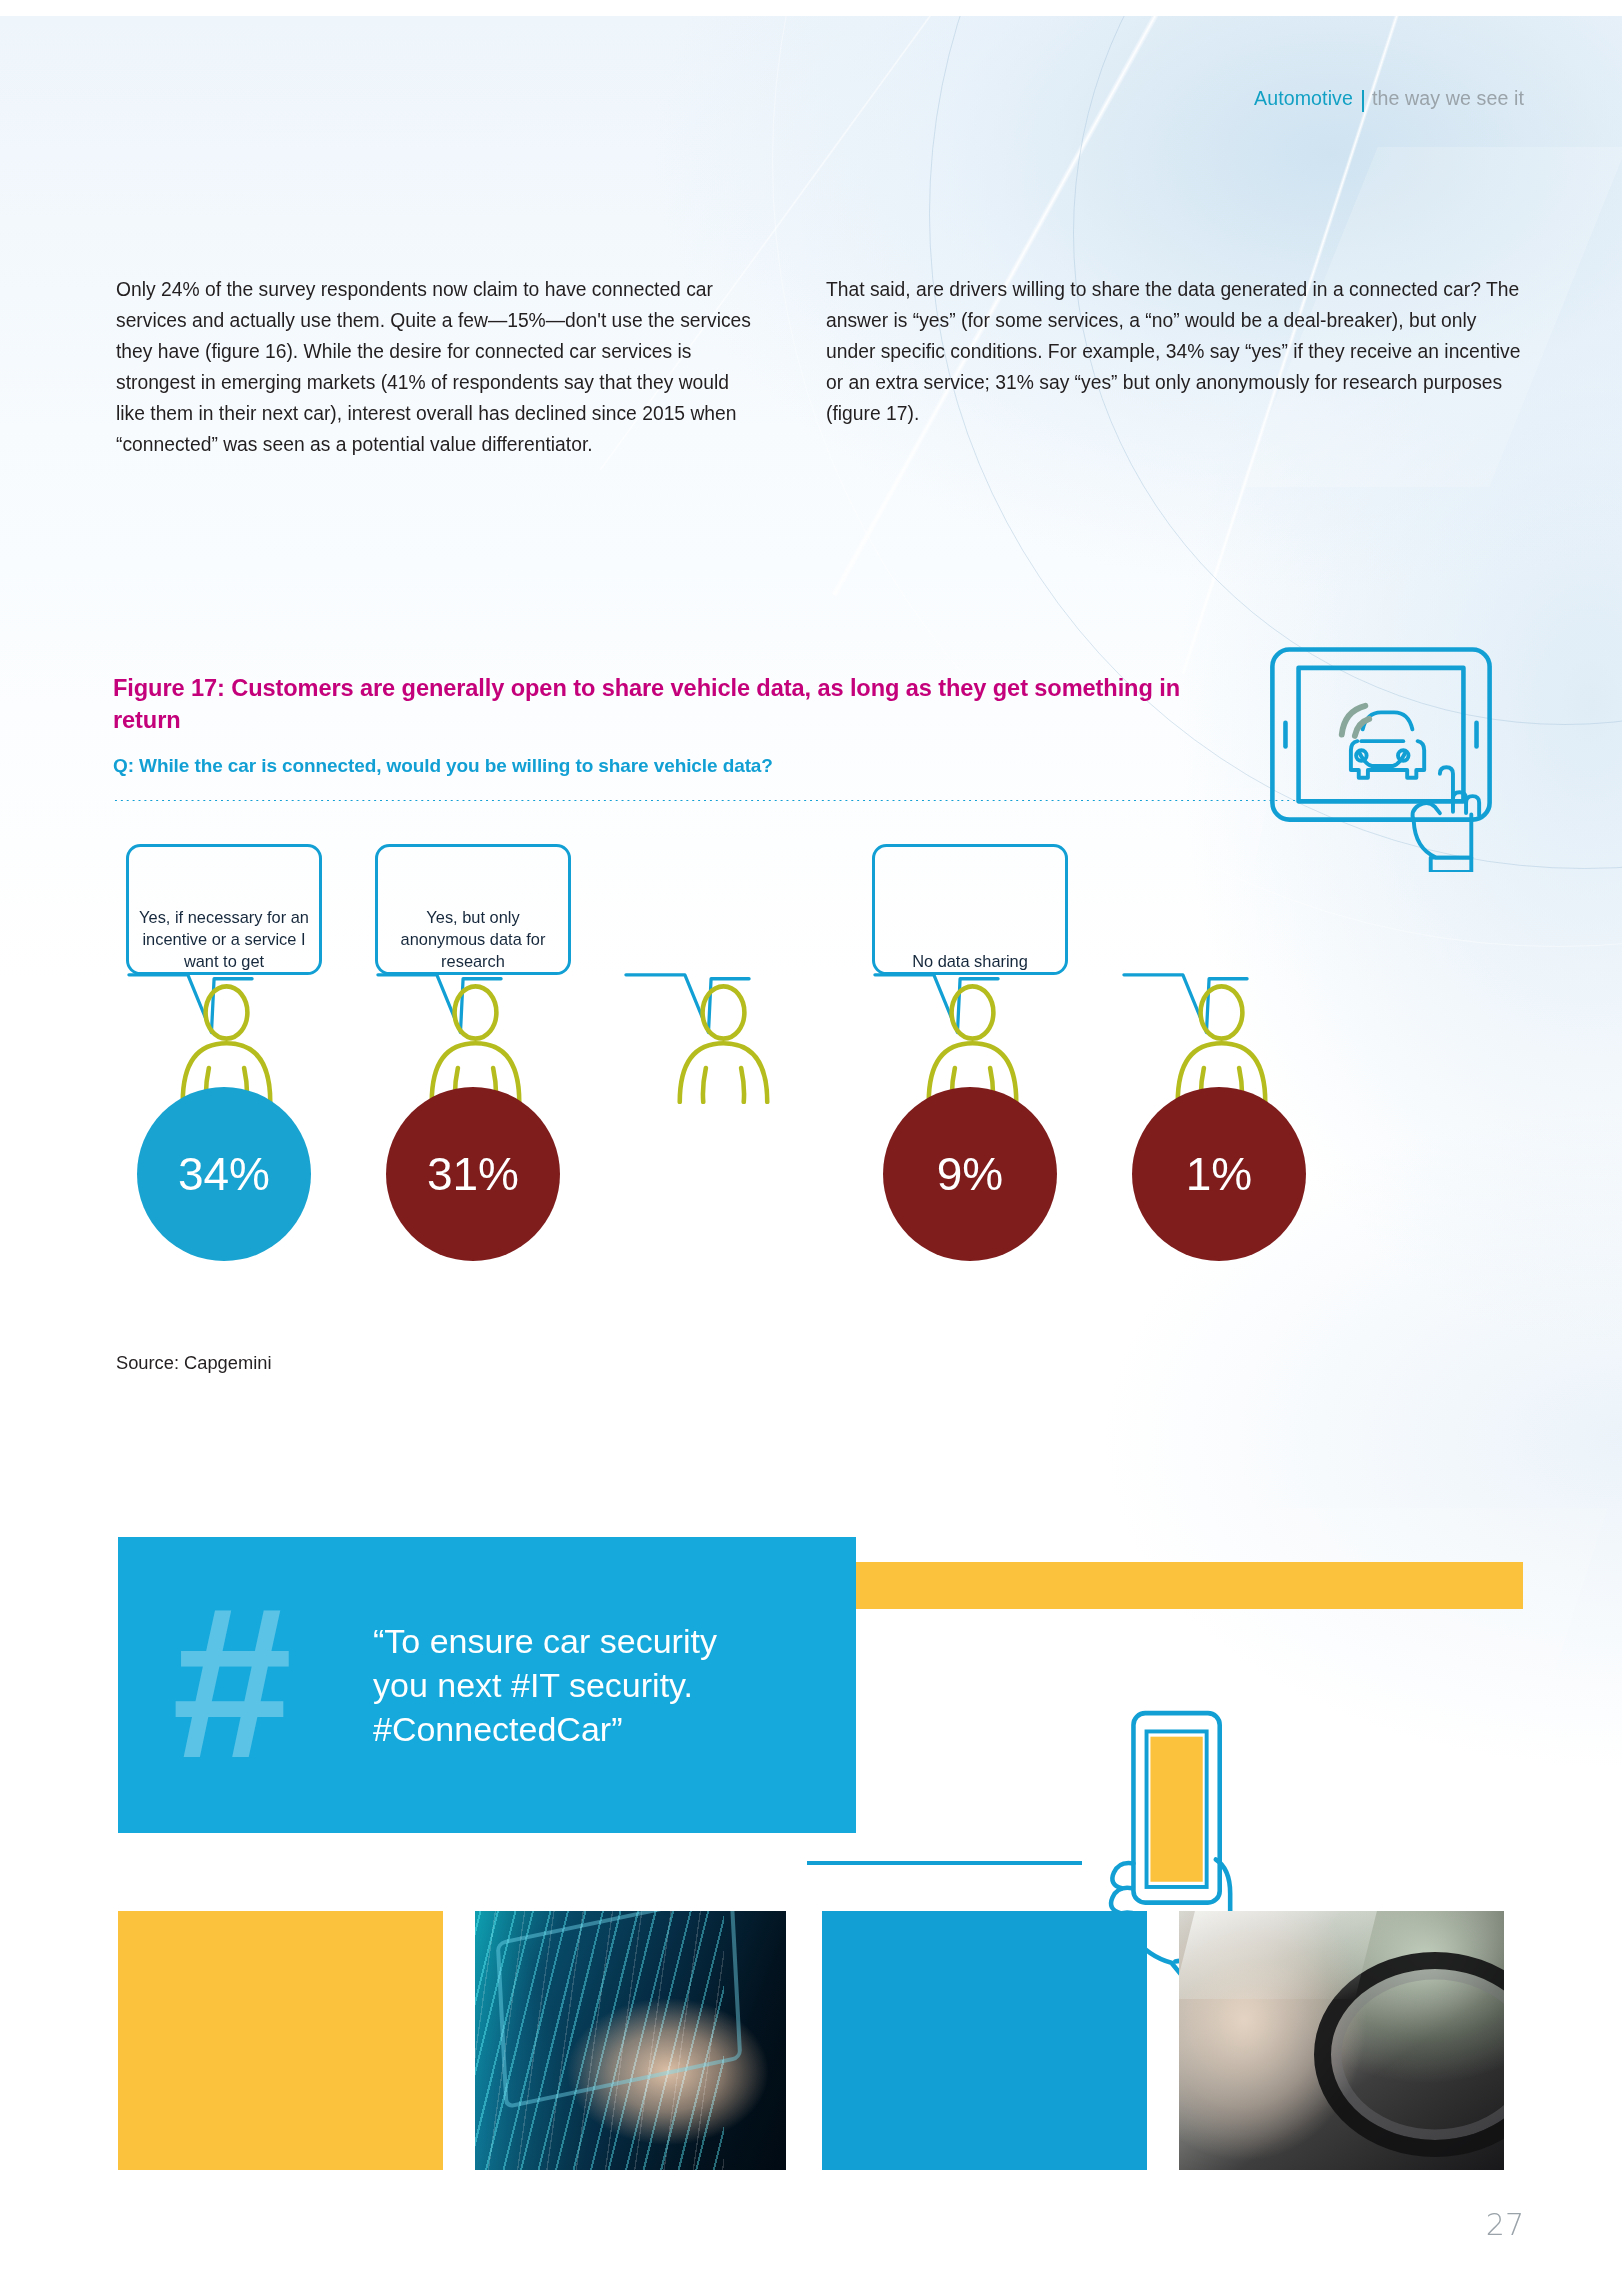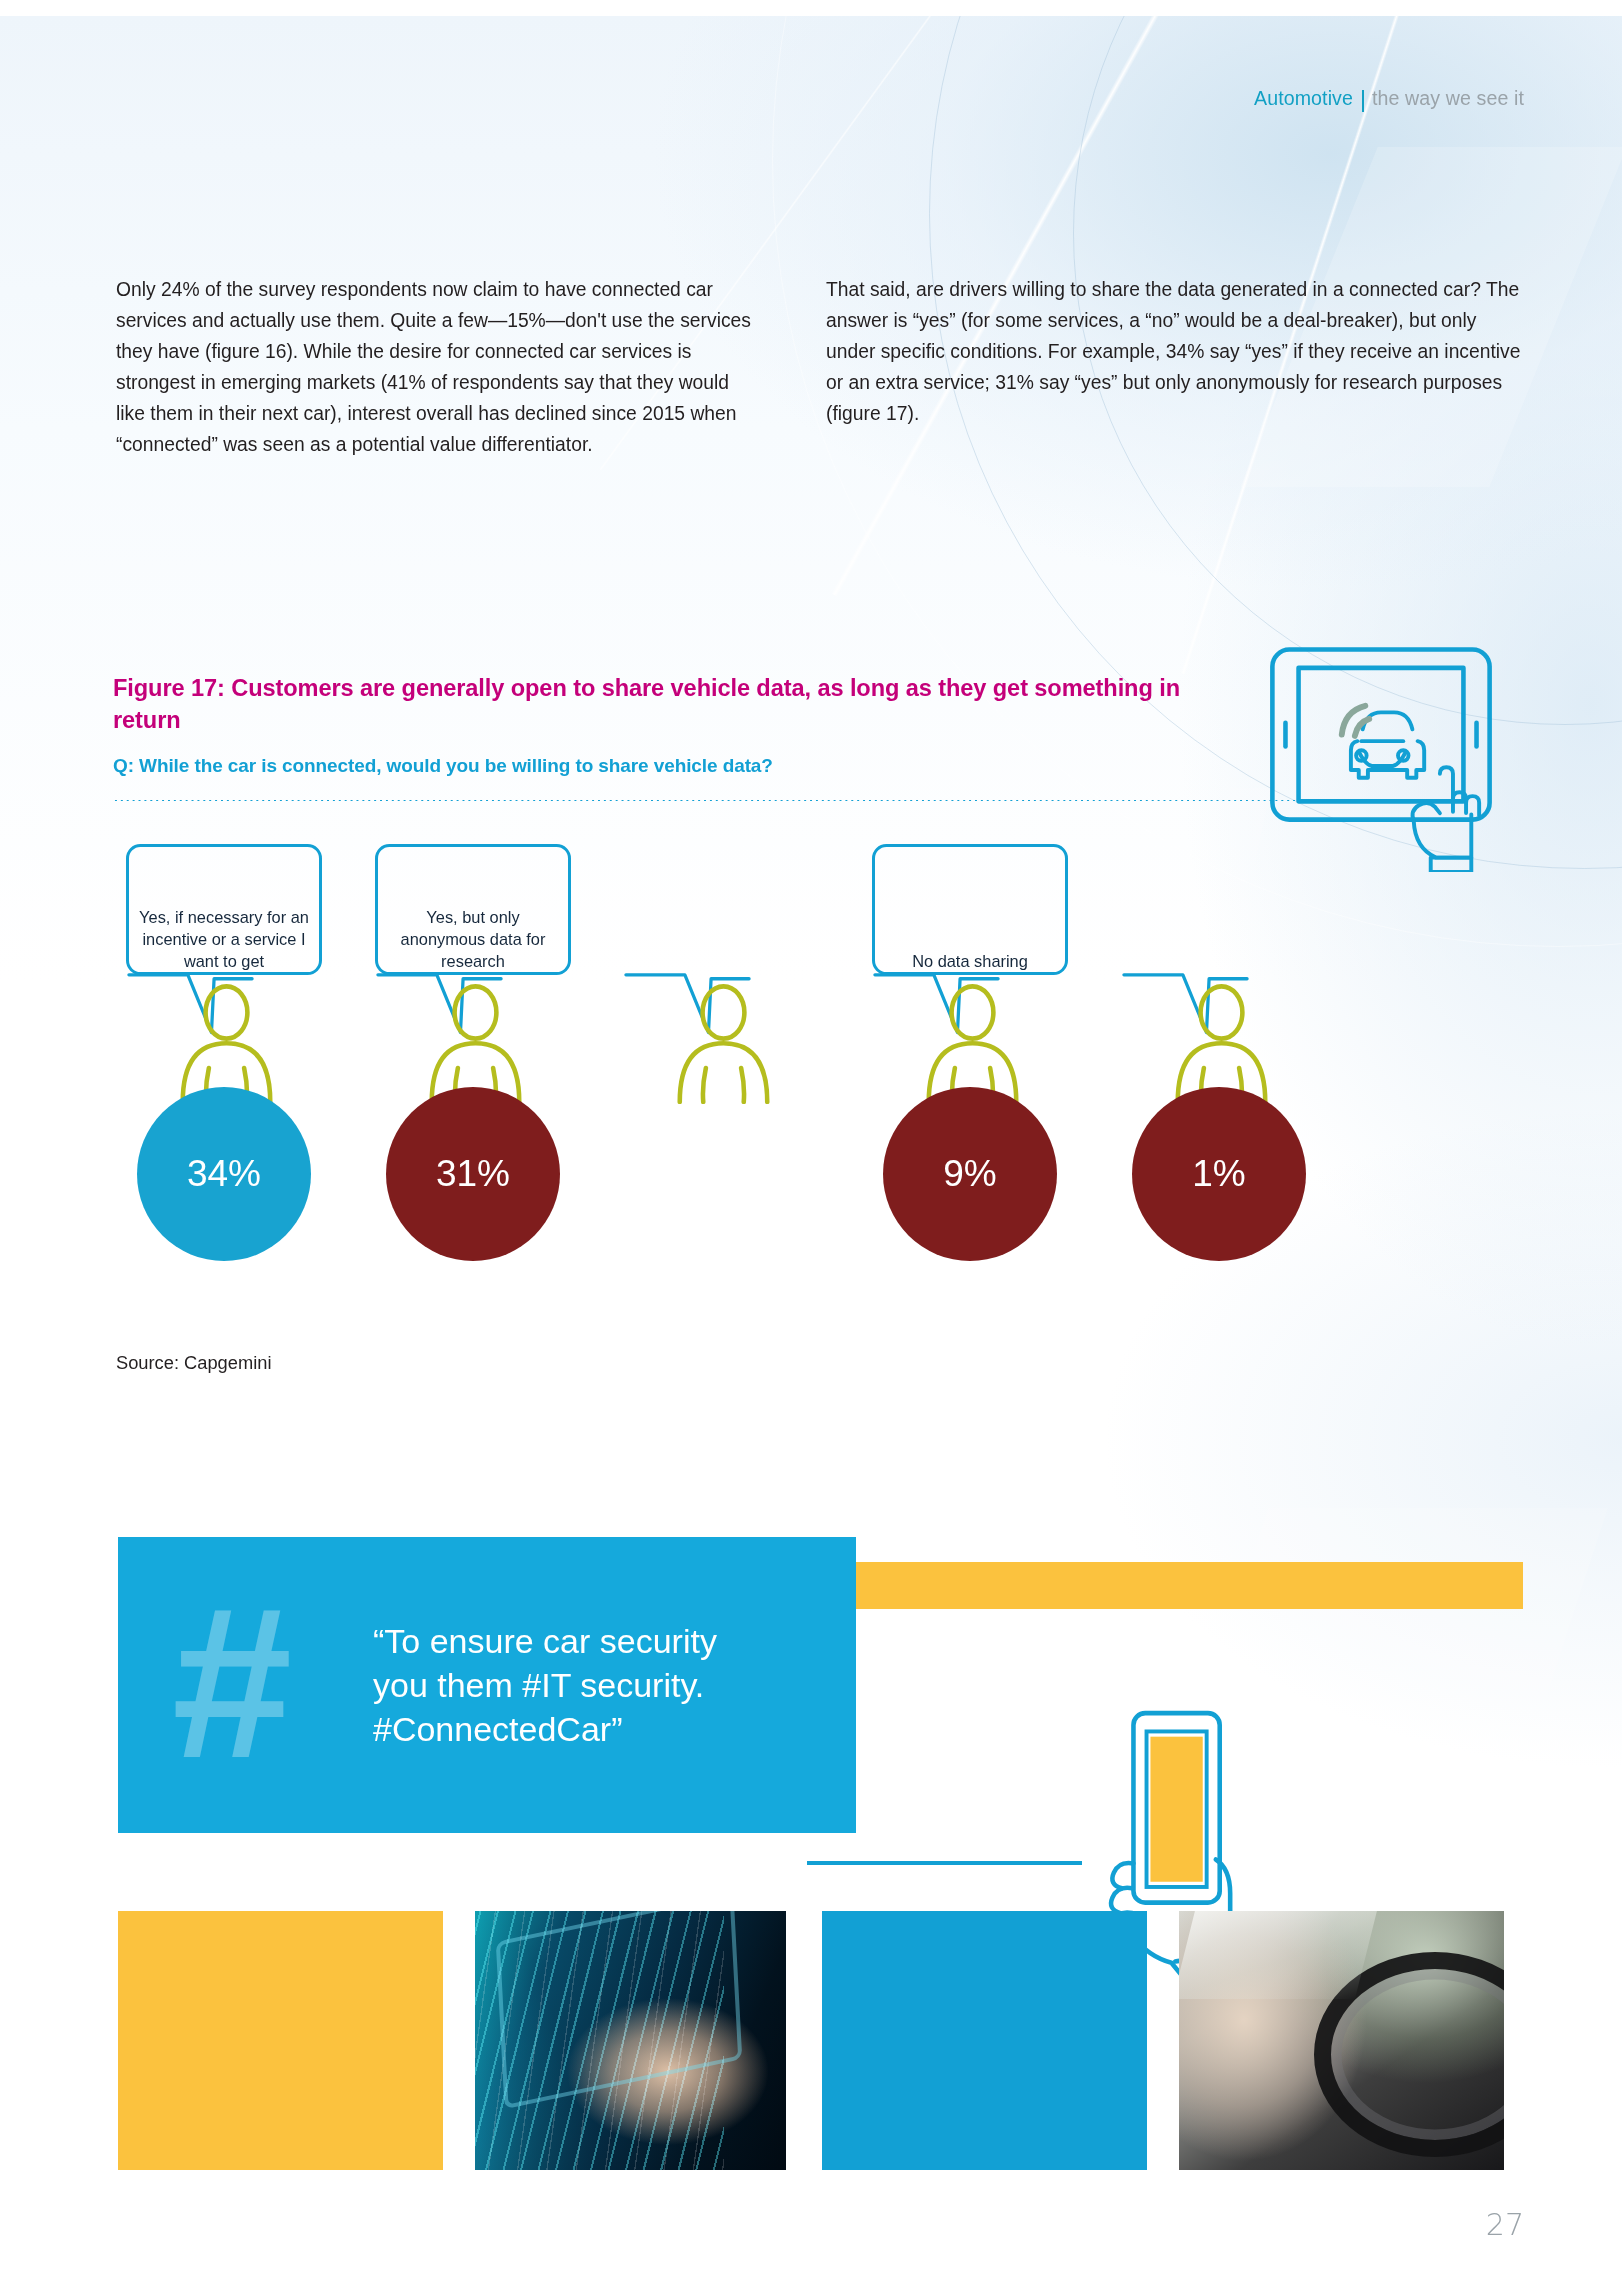--- a/index.html
+++ b/index.html
@@ -184,21 +184,21 @@
     position: absolute;
     left: 24px;
     top: 243px;
     width: 174px;
     height: 174px;
     border-radius: 50%;
     display: flex;
     align-items: center;
     justify-content: center;
     color: #ffffff;
-    font-size: 37px;
+    font-size: 46px;
     letter-spacing: 0px;
   }
   .circle.dark  { background: #18a3d0; }
   .circle.light { background: #7f1d1d; }
 
   .source {
     position: absolute;
     left: 116px;
     top: 1336px;
     font-size: 18.3px;
@@ -508,21 +508,21 @@
     </div>
   </div>
 
   <div class="source">Source: Capgemini</div>
 
   <div class="yellow-bar"></div>
   <div class="quote-box">
     <div class="quote-hash">#</div>
     <div class="quote-text">
       <div>“To ensure car security</div>
-      <div>you them #IT security.</div>
+      <div>you next #IT security.</div>
       <div>#ConnectedCar”</div>
     </div>
   </div>
   <div class="connector"></div>
 
   <div class="phone-icon">
     <svg viewBox="0 0 420 430" width="275" height="281">
       <rect x="112" y="14" width="132" height="290" rx="18" fill="none" stroke="#12a0d4" stroke-width="7"></rect>
       <rect x="132" y="42" width="92" height="238" fill="none" stroke="#12a0d4" stroke-width="6"></rect>
       <rect x="138" y="50" width="80" height="222" fill="#fbc23e"></rect>

